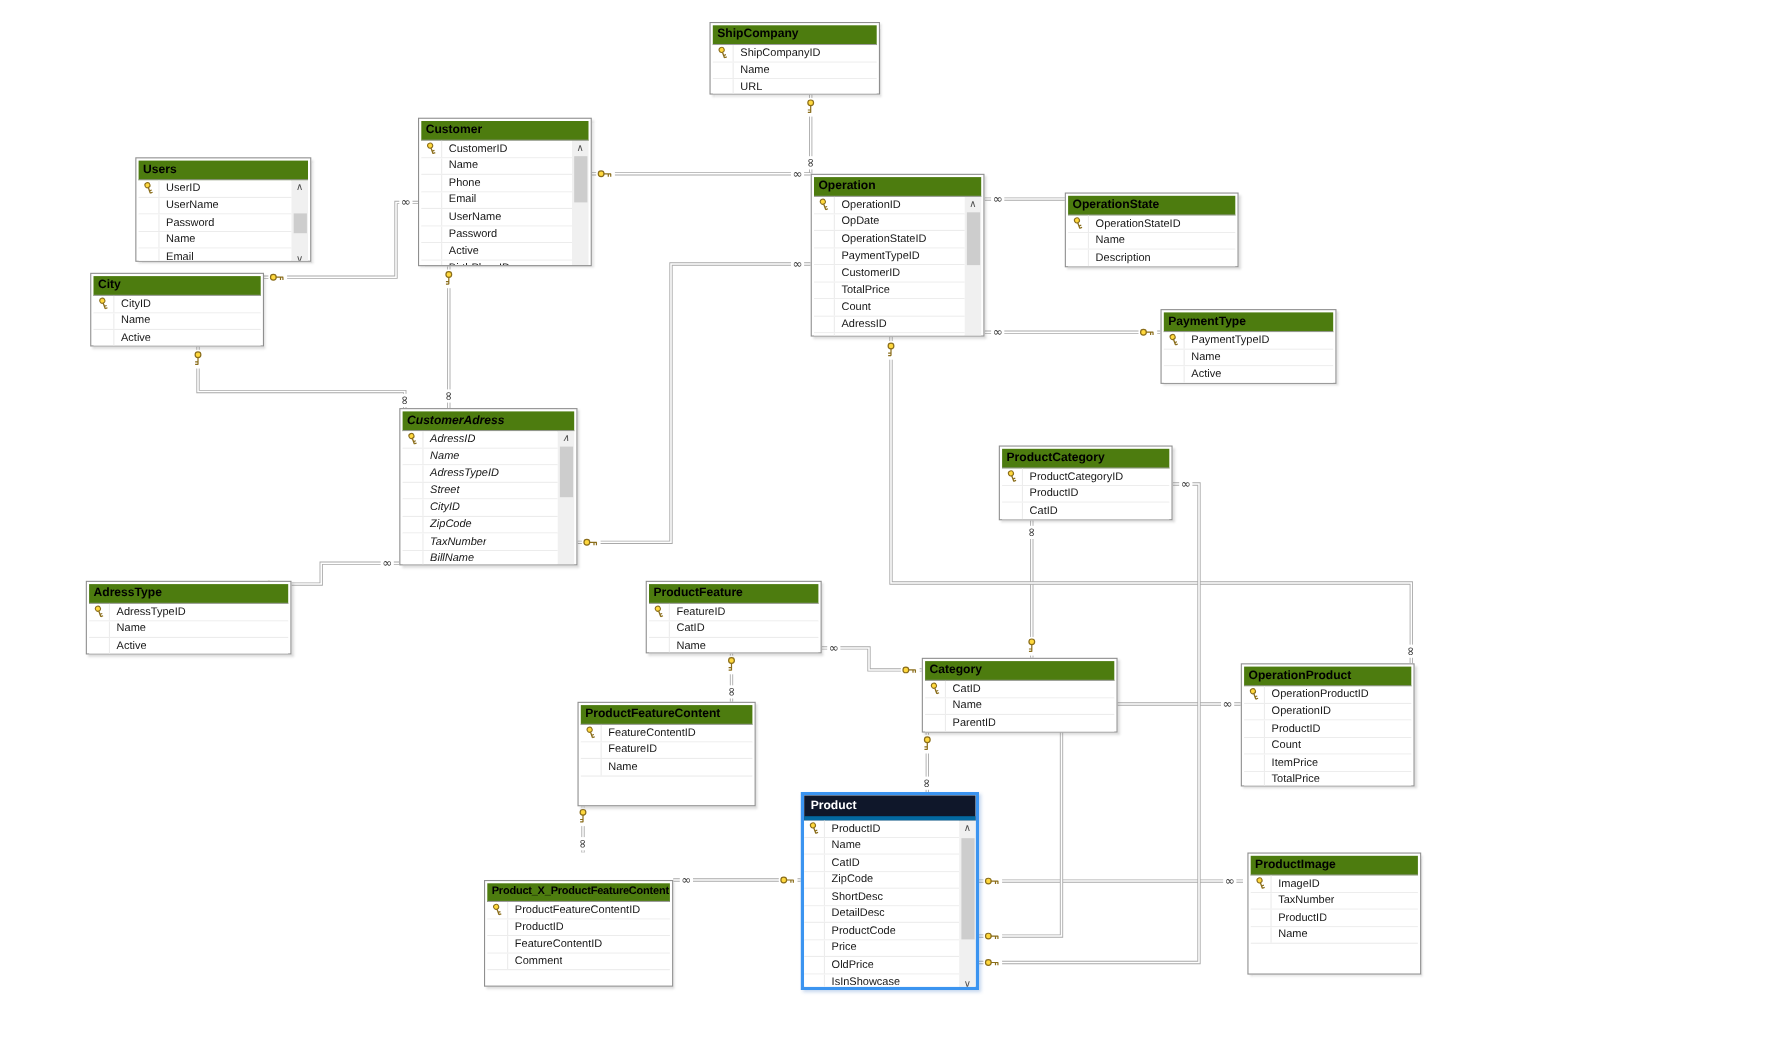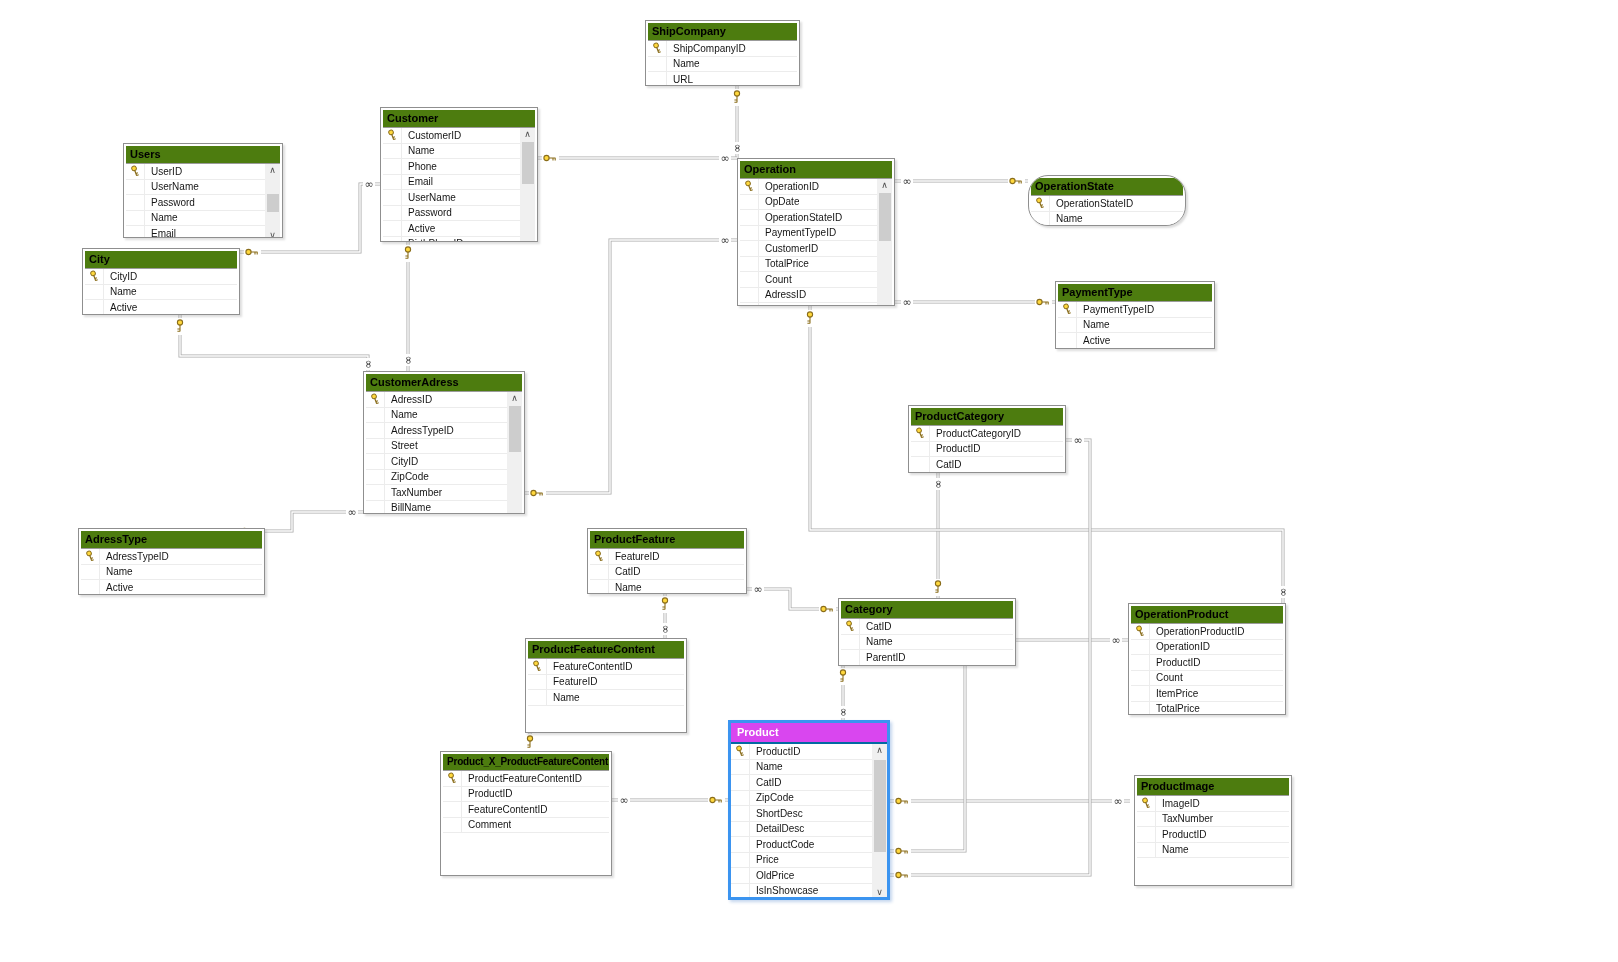--- a/index.html
+++ b/index.html
@@ -5,21 +5,21 @@
   html,body{margin:0;padding:0;background:#ffffff;}
   body{width:1618px;height:962px;overflow:hidden;font-family:"Liberation Sans",sans-serif;}
   #stage{position:relative;width:1618px;height:962px;background:#ffffff;}
   #wires{position:absolute;left:0;top:0;z-index:0;}
   .db-table{position:absolute;z-index:1;background:#fff;border:1px solid #8f8f8f;
     box-shadow:2px 2px 2px rgba(120,120,120,.25);padding:2px;box-sizing:border-box;overflow:hidden;}
   .db-table.selected{border:3px solid #3b94f0;padding:0;box-shadow:2px 2px 3px rgba(60,120,200,.3);}
   .tbl-title{font-size:11px;font-weight:bold;color:#000;padding:2px 3px 3px 4px;
     border-bottom:1px solid #9b9b9b;white-space:nowrap;overflow:hidden;background:#4d7c0f;}
   .tbl-title.small{font-size:10px;letter-spacing:-0.2px;}
-  .selected .tbl-title{background:#d946ef;color:#fff;border-bottom:2px solid #0369a1;padding:3px 3px 4px 6px;}
+  .selected .tbl-title{background:#0f172a;color:#fff;border-bottom:4px solid #0369a1;padding:3px 3px 4px 6px;}
   .tbl-body{position:relative;}
   .tbl-grid{position:relative;text-align:center;}
   .with-sb .tbl-grid{margin-right:15px;}
   .tbl-row{display:flex;height:15.5px;border-bottom:1px solid #ececec;align-items:center;box-sizing:border-box;background:#fff;}
   .pk-cell{width:18px;border-right:1px solid #ececec;height:100%;display:flex;align-items:center;justify-content:center;flex:none;}
   .col-name{font-size:10px;color:#151515;padding-left:6px;white-space:nowrap;overflow:hidden;}
   .sb{position:absolute;top:0;right:0;bottom:0;width:15px;background:#f0f0f0;z-index:2;}
   .sb-up,.sb-down{position:absolute;left:0;width:15px;height:13px;font-size:9px;color:#4f4f4f;
     text-align:center;line-height:13px;cursor:default;}
   .sb-up{top:0;} .sb-down{bottom:0;}
@@ -478,21 +478,21 @@
     <span class="col-name"></span>
   </div>
         </div>
     <div class="sb">
     <div class="sb-up">∧</div>
     <div class="sb-thumb" style="top: 14px; height: 48px;"></div>
     <div class="sb-down">∨</div>
   </div>
       </div>
   </div>
-    <div class="db-table" style="left: 1028px; top: 175px; width: 158px; height: 51px; border-radius: 20px;">
+    <div class="db-table" style="left: 968px; top: 175px; width: 158px; height: 68px;">
     <div class="tbl-title">OperationState</div>
     <div class="tbl-body">
       <div class="tbl-grid">
           <div class="tbl-row">
     <span class="pk-cell">
               <svg width="10" height="12" viewBox="0 0 10 12">
                 <g transform="rotate(-20 5 6)">
                   <circle cx="5" cy="3.2" r="2.3" fill="#ffd83d" stroke="#8a6d1a" stroke-width="1"></circle>
                   <line x1="5" y1="5.4" x2="5" y2="11" stroke="#8a6d1a" stroke-width="1.2"></line>
                   <line x1="5" y1="8.6" x2="7.2" y2="8.6" stroke="#8a6d1a" stroke-width="1.1"></line>
@@ -534,21 +534,21 @@
     <span class="pk-cell"></span>
     <span class="col-name">Name</span>
   </div>
           <div class="tbl-row">
     <span class="pk-cell"></span>
     <span class="col-name">Active</span>
   </div>
         </div>
     </div>
   </div>
-    <div class="db-table with-sb" style="left: 363px; top: 371px; width: 162px; height: 143px;">
+    <div class="db-table with-sb" style="left: 363px; top: 371px; width: 162px; height: 143px; font-style: italic;">
     <div class="tbl-title">CustomerAdress</div>
     <div class="tbl-body">
       <div class="tbl-grid">
           <div class="tbl-row">
     <span class="pk-cell">
               <svg width="10" height="12" viewBox="0 0 10 12">
                 <g transform="rotate(-20 5 6)">
                   <circle cx="5" cy="3.2" r="2.3" fill="#ffd83d" stroke="#8a6d1a" stroke-width="1"></circle>
                   <line x1="5" y1="5.4" x2="5" y2="11" stroke="#8a6d1a" stroke-width="1.2"></line>
                   <line x1="5" y1="8.6" x2="7.2" y2="8.6" stroke="#8a6d1a" stroke-width="1.1"></line>
@@ -828,21 +828,21 @@
     <span class="col-name">IsInShowcase</span>
   </div>
         </div>
     <div class="sb">
     <div class="sb-up">∧</div>
     <div class="sb-thumb" style="top: 16px; height: 92px;"></div>
     <div class="sb-down">∨</div>
   </div>
       </div>
   </div>
-    <div class="db-table" style="left: 440px; top: 751px; width: 172px; height: 125px;">
+    <div class="db-table" style="left: 440px; top: 800px; width: 172px; height: 97px;">
     <div class="tbl-title small">Product_X_ProductFeatureContent</div>
     <div class="tbl-body">
       <div class="tbl-grid">
           <div class="tbl-row">
     <span class="pk-cell">
               <svg width="10" height="12" viewBox="0 0 10 12">
                 <g transform="rotate(-20 5 6)">
                   <circle cx="5" cy="3.2" r="2.3" fill="#ffd83d" stroke="#8a6d1a" stroke-width="1"></circle>
                   <line x1="5" y1="5.4" x2="5" y2="11" stroke="#8a6d1a" stroke-width="1.2"></line>
                   <line x1="5" y1="8.6" x2="7.2" y2="8.6" stroke="#8a6d1a" stroke-width="1.1"></line>

